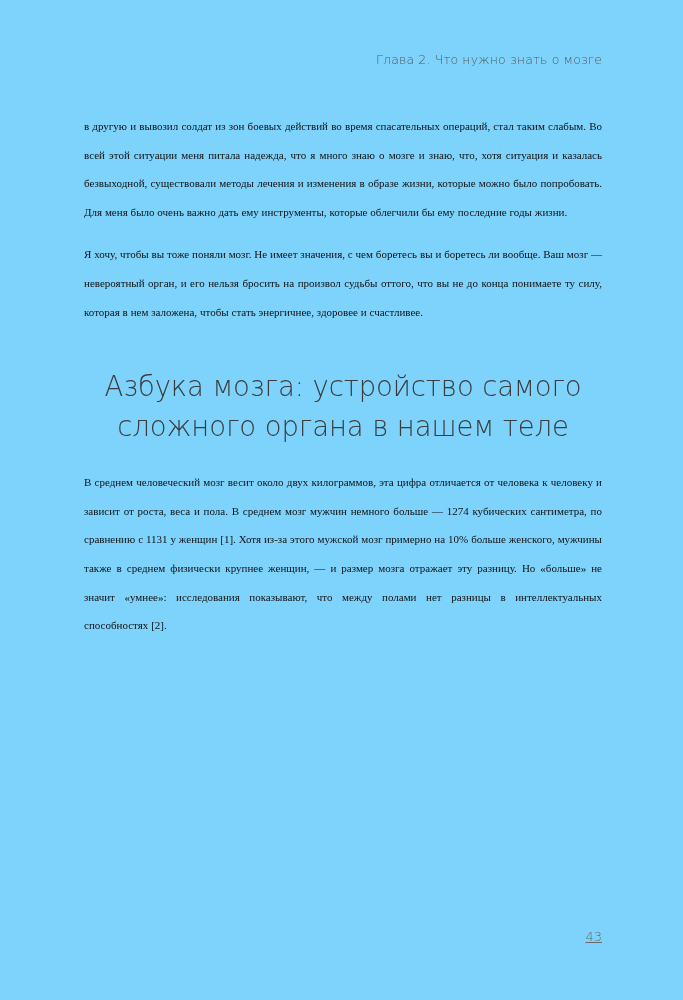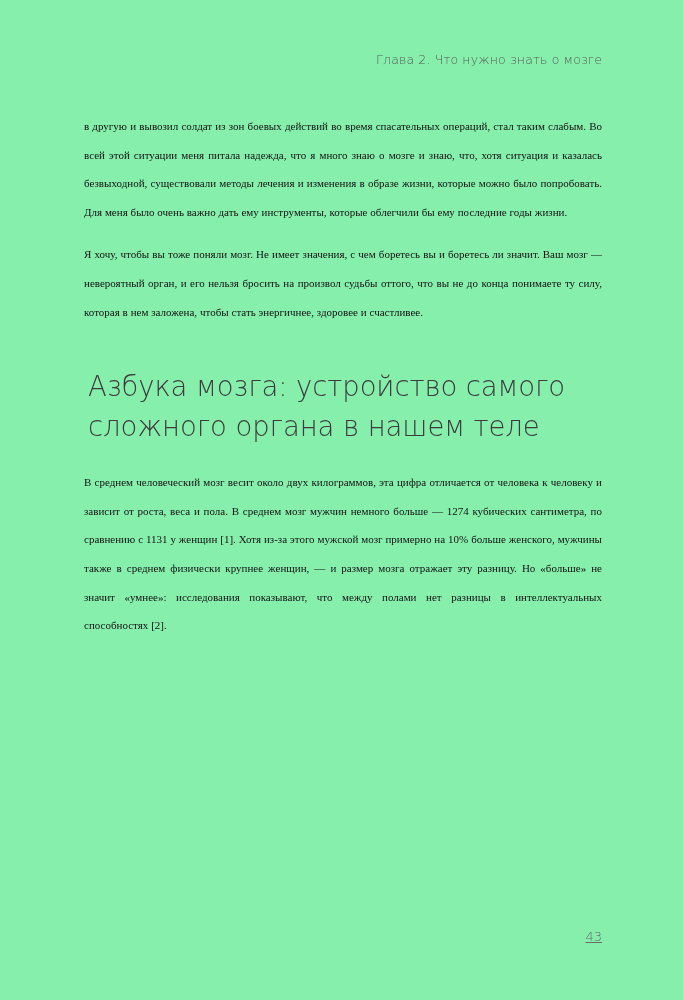--- a/index.html
+++ b/index.html
@@ -13,21 +13,21 @@
     background: #ffffff;
     font-family: "Liberation Serif", "DejaVu Serif", serif;
     -webkit-font-smoothing: antialiased;
     overflow: hidden;
   }
 
   .page {
     position: relative;
     width: 683px;
     height: 1000px;
-    background: #86efac;
+    background: #7dd3fc;
     box-sizing: border-box;
   }
 
   
   .running-header {
     position: absolute;
     top: 54px;
     left: 84px;
     right: 81px;
     text-align: right;
@@ -65,21 +65,21 @@
 
   
   .section-heading {
     margin: 40px 0 22px 0;
     font-family: "DejaVu Sans", "Liberation Sans", sans-serif;
     font-weight: 300;
     font-size: 27.5px;
     line-height: 40px;
     letter-spacing: -0.1px;
     color: #3c3c3c;
-    text-align: left;
+    text-align: center;
     padding: 0 4px;
   }
 
   
   .folio {
     position: absolute;
     left: 92px;
     right: 81px;
     top: 930px;
     text-align: right;
@@ -95,21 +95,21 @@
 <body>
 
 <div class="page">
 
   <div class="running-header">Глава 2. Что нужно знать о мозге</div>
 
   <div class="text-column">
 
     <p class="body-par">в другую и вывозил солдат из зон боевых действий во время спасательных операций, стал таким слабым. Во всей этой ситуации меня питала надежда, что я много знаю о мозге и знаю, что, хотя ситуация и казалась безвыходной, существовали методы лечения и изменения в образе жизни, которые можно было попробовать. Для меня было очень важно дать ему инструменты, которые облегчили бы ему последние годы жизни.</p>
 
-    <p class="body-par">Я хочу, чтобы вы тоже поняли мозг. Не имеет значения, с чем боретесь вы и боретесь ли значит. Ваш мозг — невероятный орган, и его нельзя бросить на произвол судьбы оттого, что вы не до конца понимаете ту силу, которая в нем заложена, чтобы стать энергичнее, здоровее и счастливее.</p>
+    <p class="body-par">Я хочу, чтобы вы тоже поняли мозг. Не имеет значения, с чем боретесь вы и боретесь ли вообще. Ваш мозг — невероятный орган, и его нельзя бросить на произвол судьбы оттого, что вы не до конца понимаете ту силу, которая в нем заложена, чтобы стать энергичнее, здоровее и счастливее.</p>
 
     <h2 class="section-heading">Азбука мозга: устройство самого сложного органа в нашем теле</h2>
 
     <p class="body-par">В среднем человеческий мозг весит около двух килограммов, эта цифра отличается от человека к человеку и зависит от роста, веса и пола. В среднем мозг мужчин немного больше — 1274 кубических сантиметра, по сравнению с 1131 у женщин [1]. Хотя из-за этого мужской мозг примерно на 10% больше женского, мужчины также в среднем физически крупнее женщин, — и размер мозга отражает эту разницу. Но «больше» не значит «умнее»: исследования показывают, что между полами нет разницы в интеллектуальных способностях [2].</p>
 
 
   </div>
 
   <div class="folio">43</div>
 

